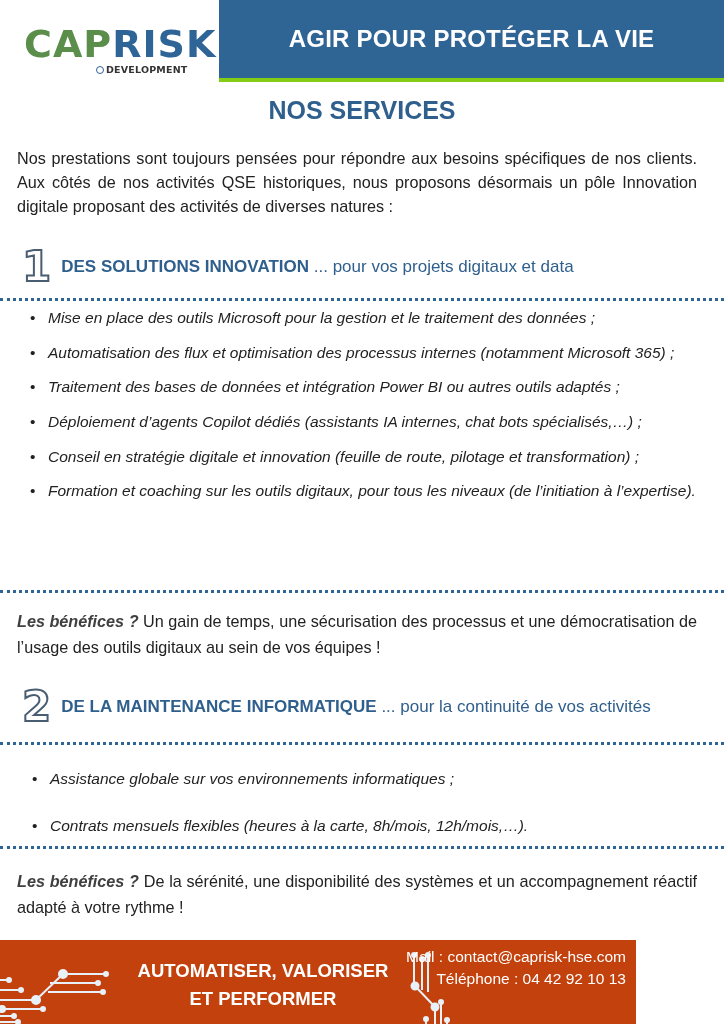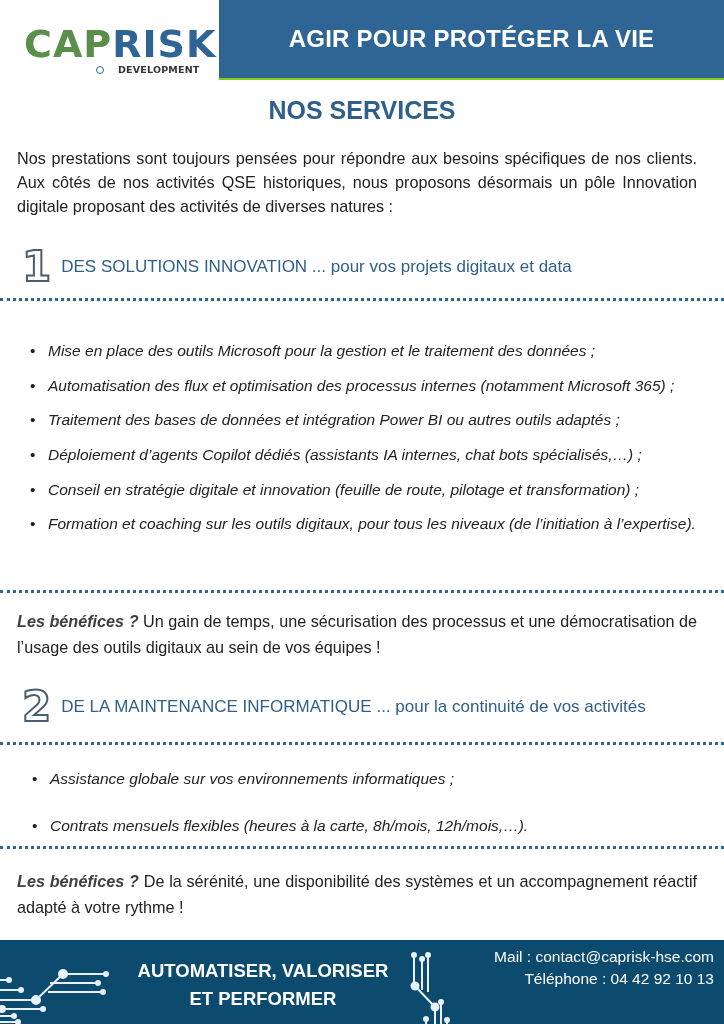--- a/index.html
+++ b/index.html
@@ -6,49 +6,49 @@
   body {
     width: 724px; height: 1024px; position: relative; overflow: hidden;
     background: #ffffff;
     font-family: "Liberation Sans", sans-serif;
     color: #222;
   }
   .logo { position: absolute; left: 24px; top: 24px; width: 180px; height: 56px; }
   .logo-main { font-family: "DejaVu Sans", sans-serif; font-weight: bold; font-size: 38px; letter-spacing: 1px; line-height: 40px; }
   .logo-cap { color: #5a8e4a; }
   .logo-risk { color: #2e6496; }
-  .logo-sub { position: absolute; left: 72px; top: 40px; font-family: "DejaVu Sans", sans-serif; font-weight: bold; font-size: 9.5px; color: #333; letter-spacing: 0.2px; display: flex; align-items: center; gap: 14px; }
+  .logo-sub { position: absolute; left: 72px; top: 40px; font-family: "DejaVu Sans", sans-serif; font-weight: bold; font-size: 9.5px; color: #333; letter-spacing: 0.2px; display: flex; align-items: center; gap: 2px; }
   .logo-sub .dot { display:inline-block; width: 8px; height: 8px; border-radius: 50%; border: 1.5px solid #2e6496; box-sizing: border-box; }
 
   .header-banner {
     position: absolute; left: 219px; top: 0; width: 505px; height: 78px;
-    background: #2f6595; border-bottom: 2px solid #84cc16;
+    background: #2f6595; border-bottom: 4px solid #84cc16;
     display: flex; align-items: center; justify-content: center;
   }
   .header-banner span { color: #fff; font-weight: bold; font-size: 24px; letter-spacing: 0.2px; }
 
   .page-title { position: absolute; top: 96px; left: 0; width: 724px; text-align: center; color: #2f5f8c; font-weight: bold; font-size: 25px; }
 
   .intro { position: absolute; left: 17px; top: 146px; width: 680px; font-size: 16.2px; line-height: 24px; text-align: justify; color: #222; }
 
   .section-head { position: absolute; left: 22px; display: flex; align-items: center; }
   .section-num { font-size: 42px; font-weight: bold; color: #fff; -webkit-text-stroke: 2px #4a5e72; line-height: 42px; margin-right: 10px; font-family: "DejaVu Sans", sans-serif; }
   .section-title { font-size: 17px; color: #2f5f8c; }
-  .section-title b { font-weight: normal; }
+  .section-title b { font-weight: bold; }
 
   .dotted { position: absolute; left: 0; width: 724px; height: 0; border-top: 3px dotted #2f6595; }
 
   .bullets { position: absolute; left: 28px; width: 674px; margin: 0; padding: 0; list-style: none; }
   .bullets li { position: relative; padding-left: 20px; font-style: italic; font-size: 15.5px; line-height: 18px; text-align: justify; color: #222; }
   .bullets li::before { content: "\2022"; position: absolute; left: 2px; top: 0; font-style: normal; }
 
   .benefits { position: absolute; left: 17px; width: 680px; font-size: 16.2px; line-height: 26px; text-align: justify; color: #222; }
   .benefits .lead { color: #404040; font-style: italic; font-weight: bold; }
 
-  .footer { position: absolute; left: 0; top: 940px; width: 724px; height: 84px; background: #0c4a6e; overflow: hidden; }
+  .footer { position: absolute; left: 0; top: 940px; width: 636px; height: 84px; background: #c2410c; overflow: hidden; }
   .footer-slogan { position: absolute; left: 118px; top: 17px; width: 290px; text-align: center; color: #fff; font-weight: bold; font-size: 18.5px; line-height: 28px; }
   .footer-contact { position: absolute; right: 10px; top: 6px; text-align: right; color: #fff; font-size: 15.5px; line-height: 22px; }
   .footer-contact .contact-title { font-weight: bold; font-size: 14.5px; }
   .circuit { position: absolute; }
 </style>
 </head>
 <body>
 
 <div class="logo">
   <div class="logo-main"><span class="logo-cap">CAP</span><span class="logo-risk">RISK</span></div>
@@ -65,21 +65,21 @@
 <h1 class="page-title" style="margin:0;">NOS SERVICES</h1>
 
 <p class="intro" style="margin:0;">Nos prestations sont toujours pensées pour répondre aux besoins spécifiques de nos clients. Aux côtés de nos activités QSE historiques, nous proposons désormais un pôle Innovation digitale proposant des activités de diverses natures :</p>
 
 <div class="section-head" style="top:246px;">
   <span class="section-num">1</span>
   <span class="section-title"><b>DES SOLUTIONS INNOVATION</b><span> ... pour vos projets digitaux et data</span></span>
 </div>
 <div class="dotted" style="top:298px;"></div>
 
-<ul class="bullets" style="top:342px;">
+<ul class="bullets" style="top:309px;">
   <li style="margin-bottom:17px;">Mise en place des outils Microsoft pour la gestion et le traitement des données ;</li>
   <li style="margin-bottom:16px;">Automatisation des flux et optimisation des processus internes (notamment Microsoft 365) ;</li>
   <li style="margin-bottom:17px;">Traitement des bases de données et intégration Power BI ou autres outils adaptés ;</li>
   <li style="margin-bottom:17px;">Déploiement d’agents Copilot dédiés (assistants IA internes, chat bots spécialisés,…) ;</li>
   <li style="margin-bottom:16px;">Conseil en stratégie digitale et innovation (feuille de route, pilotage et transformation) ;</li>
   <li>Formation et coaching sur les outils digitaux, pour tous les niveaux (de l’initiation à l’expertise).</li>
 </ul>
 <div class="dotted" style="top:590px;"></div>
 
 <p class="benefits" style="top:608px; margin:0;"><span class="lead">Les bénéfices ?</span><span> Un gain de temps, une sécurisation des processus et une démocratisation de l’usage des outils digitaux au sein de vos équipes !</span></p>

